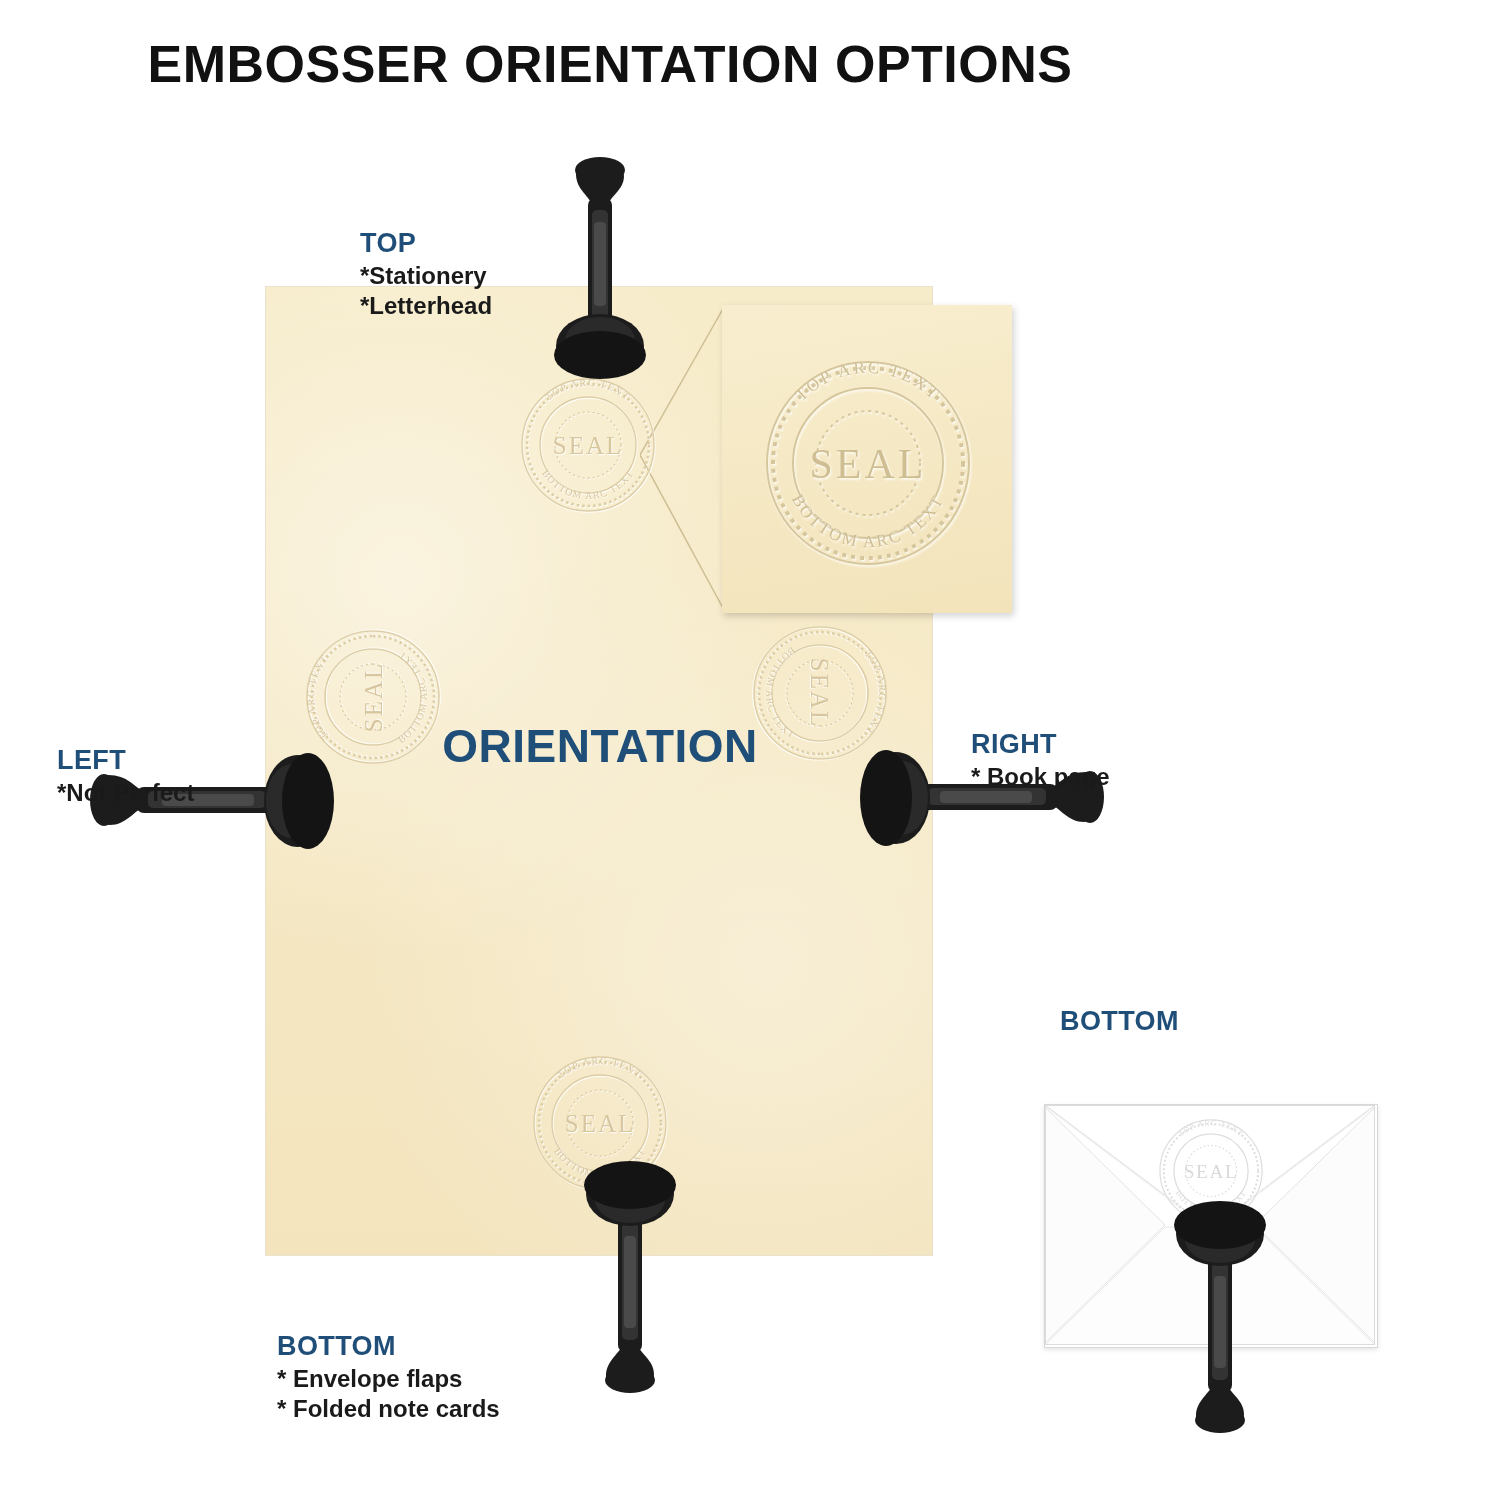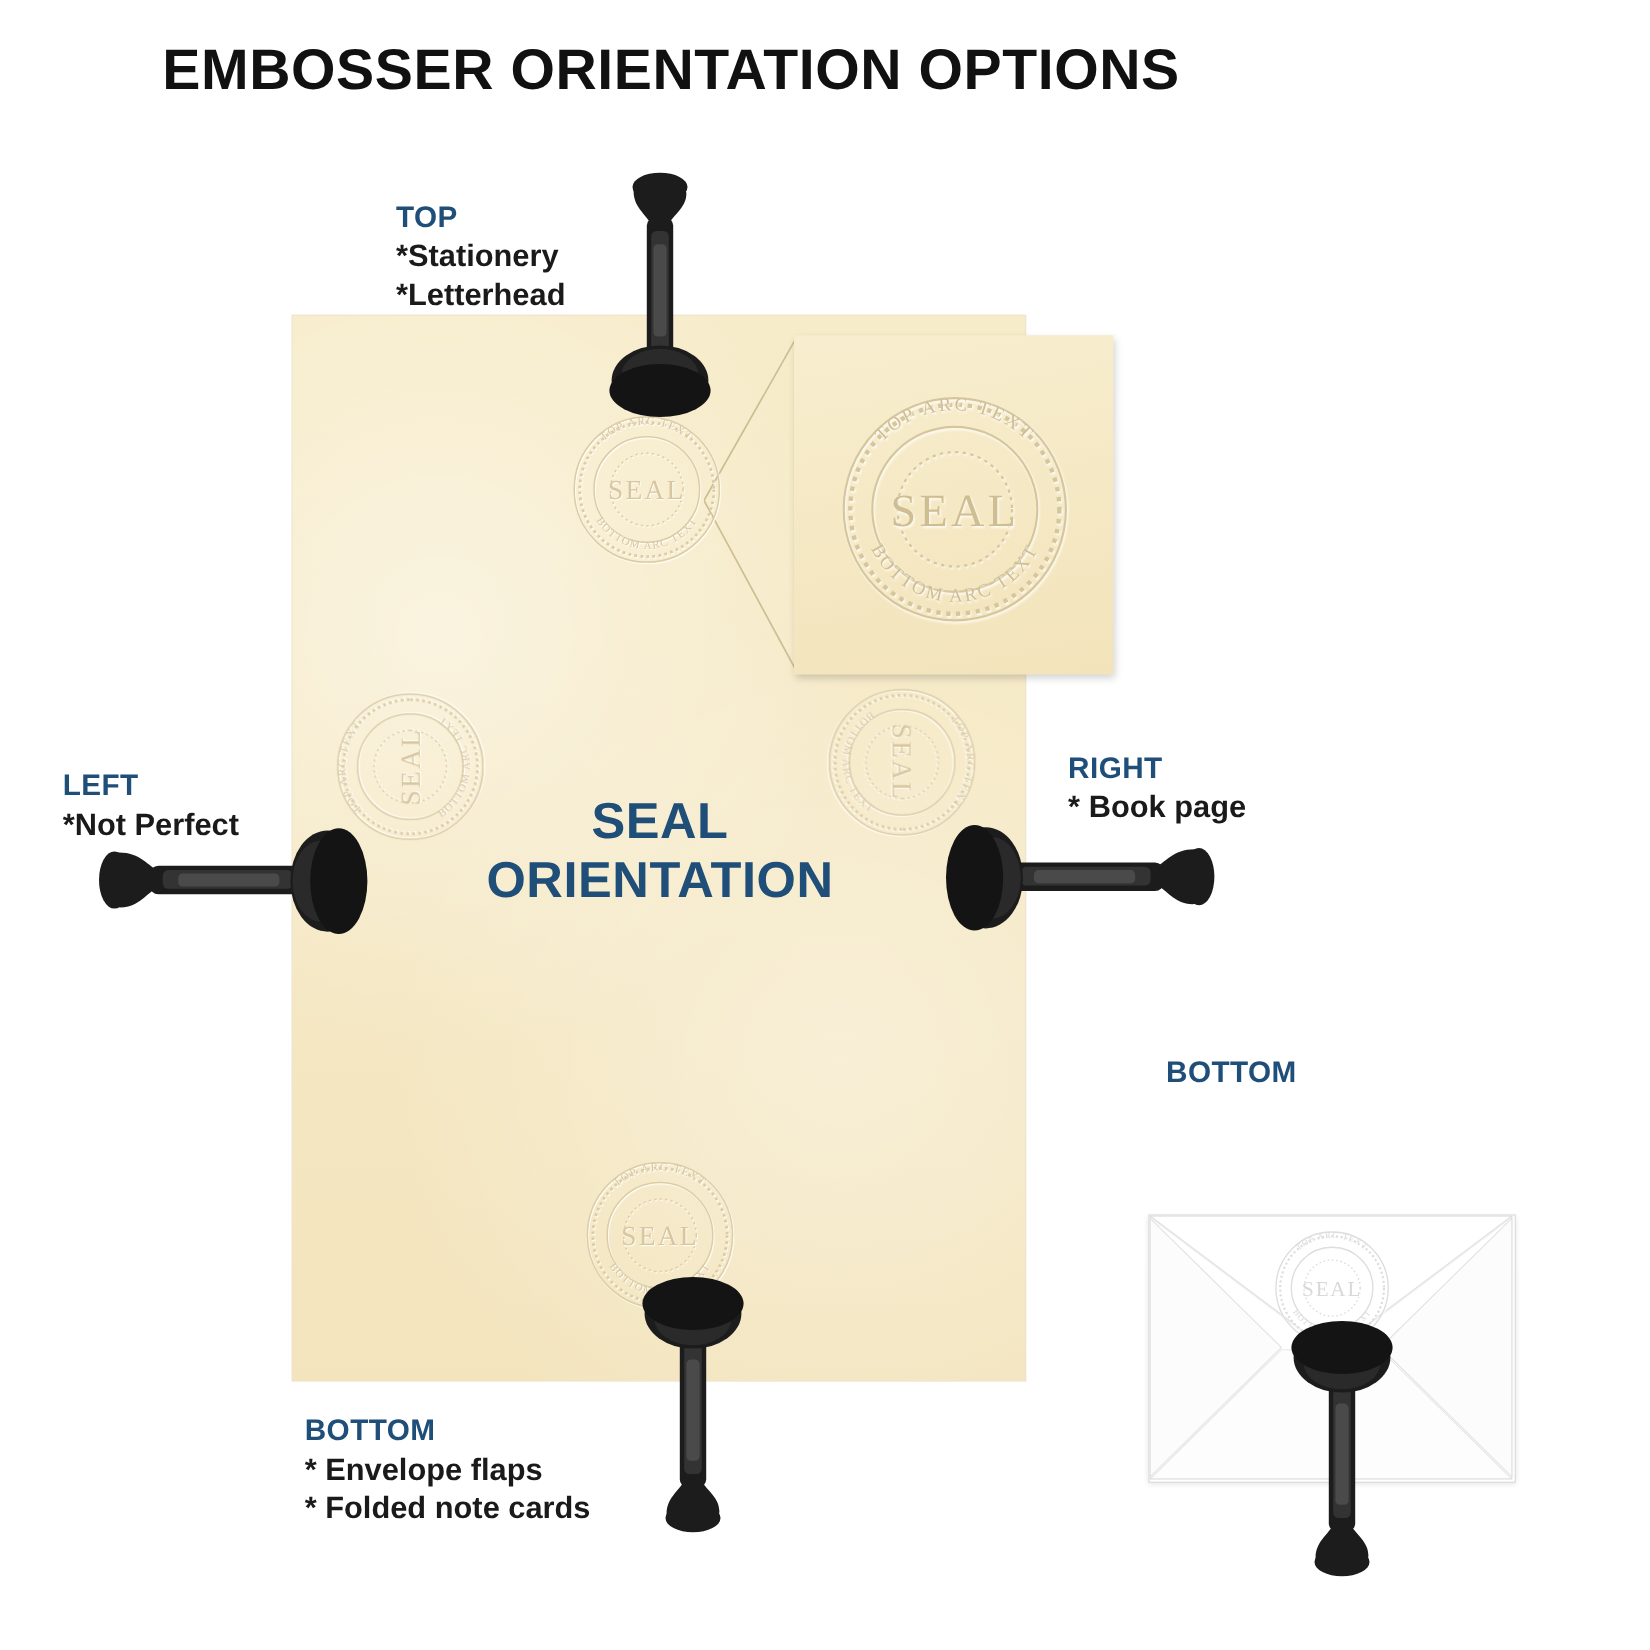--- a/index.html
+++ b/index.html
@@ -67,31 +67,32 @@
   .seal {
     position: absolute;
     pointer-events: none;
   }
   .seal svg { display: block; }
 
   
   .label {
     position: absolute;
     line-height: 1.28;
+    margin-top: 46px;
   }
   .label .hdr {
     font-weight: bold;
     color: #1f4e79;
     font-size: 27px;
     letter-spacing: 0.4px;
   }
   .label .sub {
     font-weight: bold;
     color: #1a1a1a;
-    font-size: 28px;
+    font-size: 24px;
   }
 
   #label-top { left: 360px; top: 180px; }
   #label-left { left: 57px; top: 697px; }
   #label-right { left: 971px; top: 681px; }
   #label-bottom-paper { left: 277px; top: 1283px; }
   #label-bottom-env { left: 1060px; top: 958px; }
 
   
   #center-caption {
@@ -247,21 +248,20 @@
     </g>
     <g fill="#d8c79e" font-family="'Liberation Serif', serif" filter="url(#emb1)">
       <text font-size="10" letter-spacing="1.4"><textPath href="#a4t" startOffset="50%" text-anchor="middle">TOP ARC TEXT</textPath></text>
       <text font-size="10" letter-spacing="1.2"><textPath href="#a4b" startOffset="50%" text-anchor="middle">BOTTOM ARC TEXT</textPath></text>
       <text x="75" y="84" font-size="25" letter-spacing="2" text-anchor="middle">SEAL</text>
     </g>
   </svg>
 </div>
 
 <div id="center-caption">
-  <div>SEAL</div>
   <div>ORIENTATION</div>
 </div>
 
 <div class="embosser" id="emb-top">
   <svg width="120" height="240" viewBox="0 0 120 240">
     <g fill="#1c1c1c">
       <path d="M36,24 C36,8 84,8 84,26 C84,40 70,46 66,58 L54,58 C50,46 36,40 36,24 Z"></path>
       <ellipse cx="60" cy="20" rx="25" ry="13"></ellipse>
       <rect x="48" y="48" width="24" height="130" rx="7"></rect>
       <rect x="52" y="60" width="16" height="110" rx="5" fill="#333"></rect>

